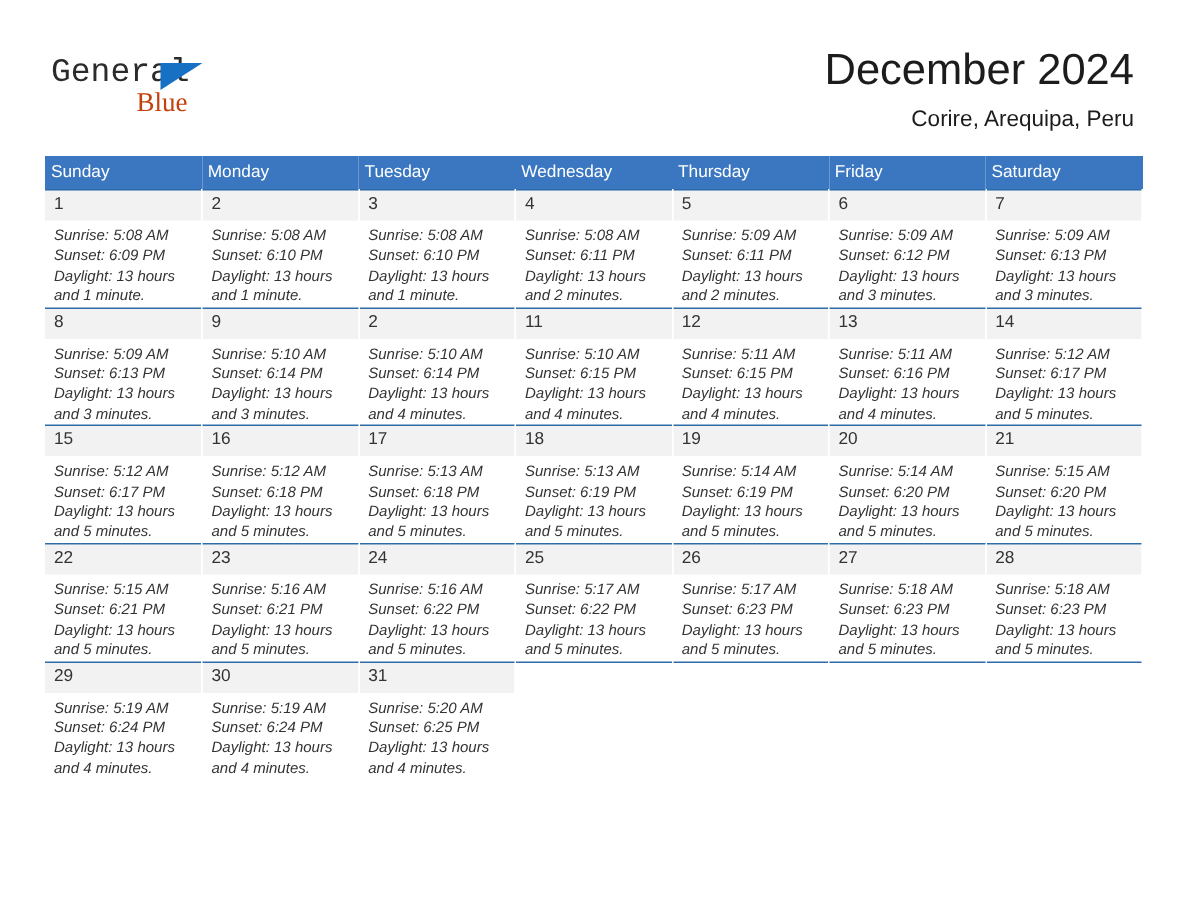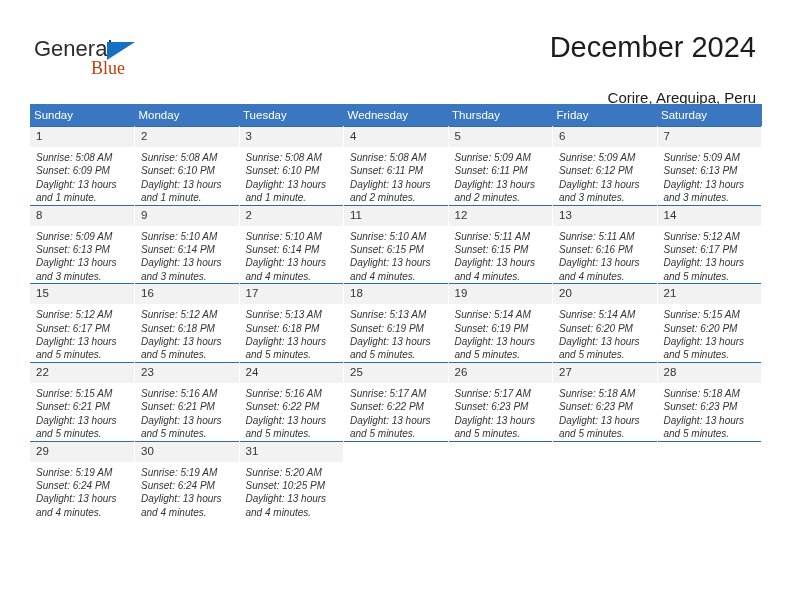--- a/index.html
+++ b/index.html
@@ -36,21 +36,21 @@
     width: 240px;
     height: 50px;
   }
   .brand-general {
     position: absolute;
     left: 0;
     top: 0;
     font-size: 22px;
     letter-spacing: 0px;
     color: #2b2b2b;
-    font-family: Liberation Sans, sans-serif;
+    font-family: Liberation Mono, monospace;
   }
   .brand-triangle {
     position: absolute;
     left: 73px;
     top: 6px;
     width: 0;
     height: 0;
     border-left: 28px solid #1671c5;
     border-bottom: 18px solid transparent;
   }
@@ -73,21 +73,21 @@
     color: #1c1c1c;
     line-height: 34px;
     white-space: nowrap;
     font-weight: normal;
     margin-left: 16px;
   }
   .subtitle {
     font-size: 15px;
     color: #1c1c1c;
     line-height: 20px;
-    margin-top: 24px;
+    margin-top: 6px;
     white-space: nowrap;
   }
 
   
   .calendar {
     position: absolute;
     left: 30px;
     top: 104px;
     width: 732px;
     border-collapse: collapse;
@@ -492,21 +492,21 @@
                 <div>Sunset: 6:24 PM</div>
                 <div class="daylight">Daylight: 13 hours and 4 minutes.</div>
               </div>
             </div>
           </td>
         <td>
             <div class="cell-inner">
               <div class="daynum">31</div>
               <div class="info">
                 <div>Sunrise: 5:20 AM</div>
-                <div>Sunset: 10:25 PM</div>
+                <div>Sunset: 6:25 PM</div>
                 <div class="daylight">Daylight: 13 hours and 4 minutes.</div>
               </div>
             </div>
           </td>
         <td class="cell-empty blank">
             <div class="cell-inner">
               <div class="daynum"></div>
             </div>
           </td>
         <td class="cell-empty blank">

